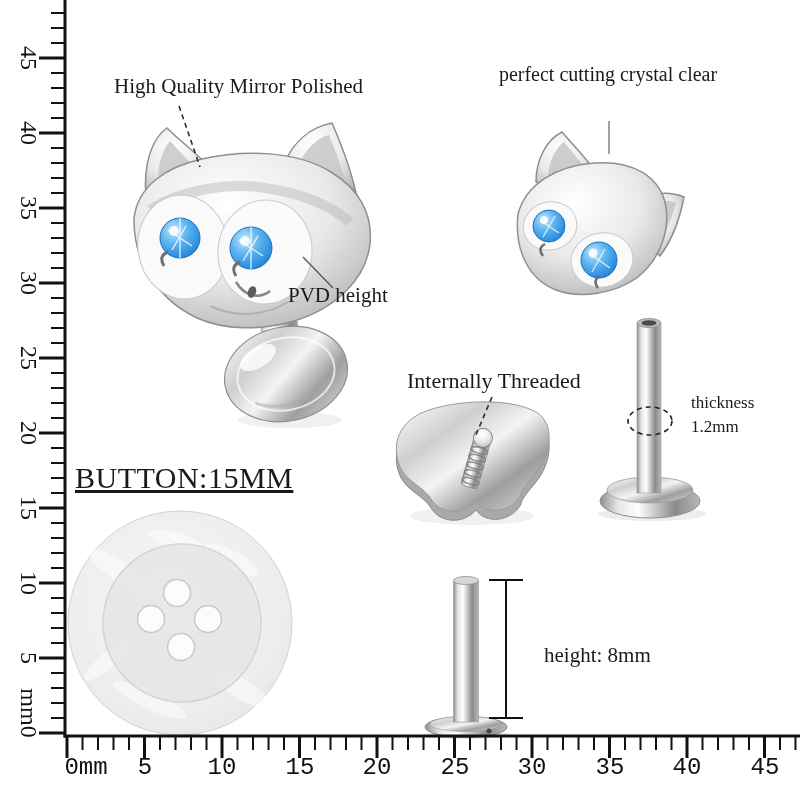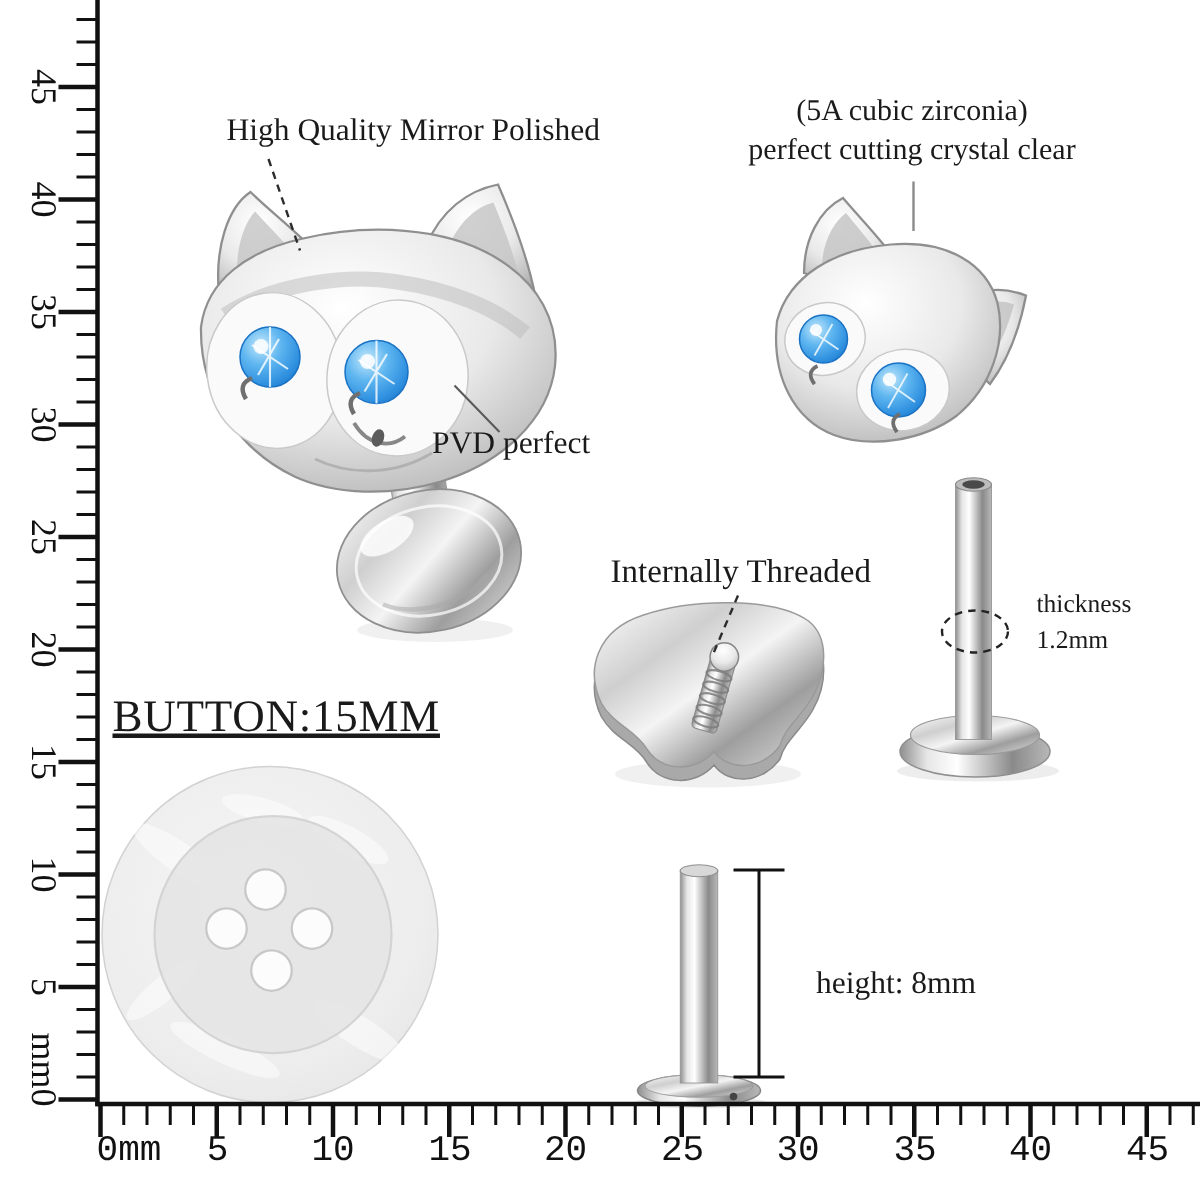--- a/index.html
+++ b/index.html
@@ -279,28 +279,27 @@
         <line x1="702.5" y1="737" x2="702.5" y2="750" stroke="#111" stroke-width="2"></line>
         <line x1="718" y1="737" x2="718" y2="750" stroke="#111" stroke-width="2"></line>
         <line x1="733.5" y1="737" x2="733.5" y2="750" stroke="#111" stroke-width="2"></line>
         <line x1="749" y1="737" x2="749" y2="750" stroke="#111" stroke-width="2"></line>
         <line x1="764.5" y1="737" x2="764.5" y2="758" stroke="#111" stroke-width="3"></line>
         <line x1="780" y1="737" x2="780" y2="750" stroke="#111" stroke-width="2"></line>
         <line x1="795.5" y1="737" x2="795.5" y2="750" stroke="#111" stroke-width="2"></line>
       </g>
   </svg>
 
-  <div class="lbl" style="left:114px;top:74px;font-size:21px;margin-left:37px;">High Quality Mirror Polished</div>
+  <div class="lbl" style="left:114px;top:74px;font-size:21px;">High Quality Mirror Polished</div>
 
   <div class="lbl center" style="left:452px;top:61px;width:312px;line-height:1.32;font-size:20px;">
-    <span class="blk">(5A cubic zirconia)</span>
     <span class="blk">perfect cutting crystal clear</span>
   </div>
 
-  <div class="lbl" style="left:288px;top:283px;font-size:21px;">PVD perfect</div>
+  <div class="lbl" style="left:288px;top:283px;font-size:21px;">PVD height</div>
 
   <div class="lbl" style="left:407px;top:368px;font-size:22px;">Internally Threaded</div>
 
   <div class="lbl" style="left:691px;top:391px;font-size:17px;line-height:1.4;">
     <span class="blk">thickness</span>
     <span class="blk">1.2mm</span>
   </div>
 
   <div class="lbl" style="left:75px;top:461px;font-size:30px;letter-spacing:0.5px;text-decoration:underline;">BUTTON:15MM</div>
 

